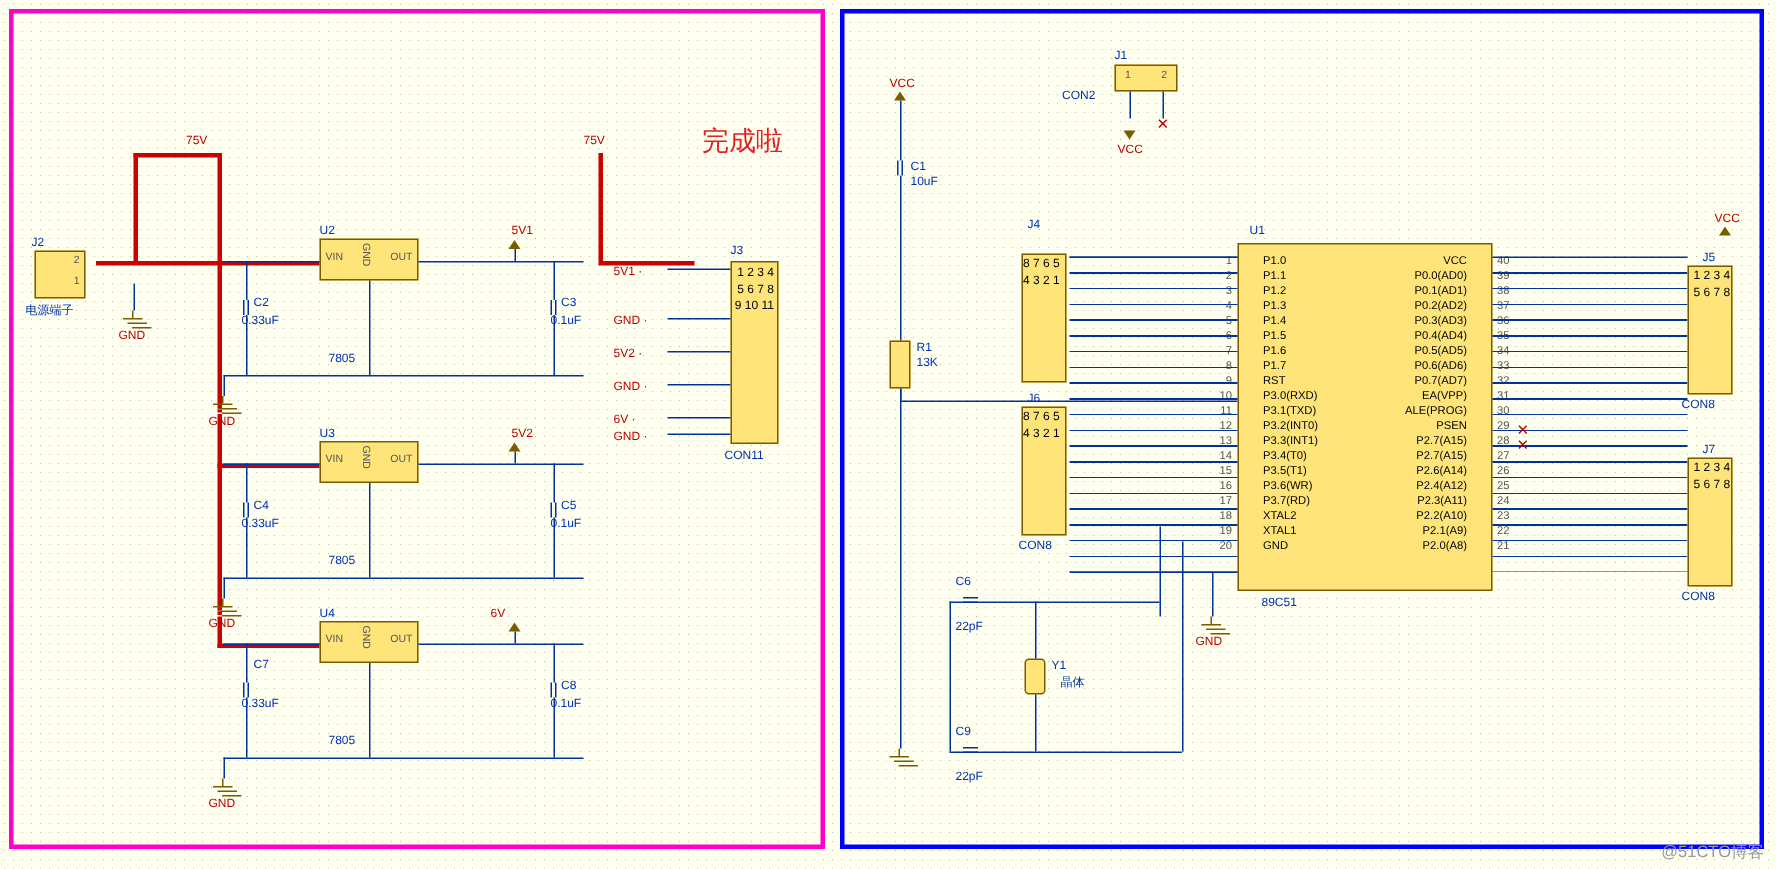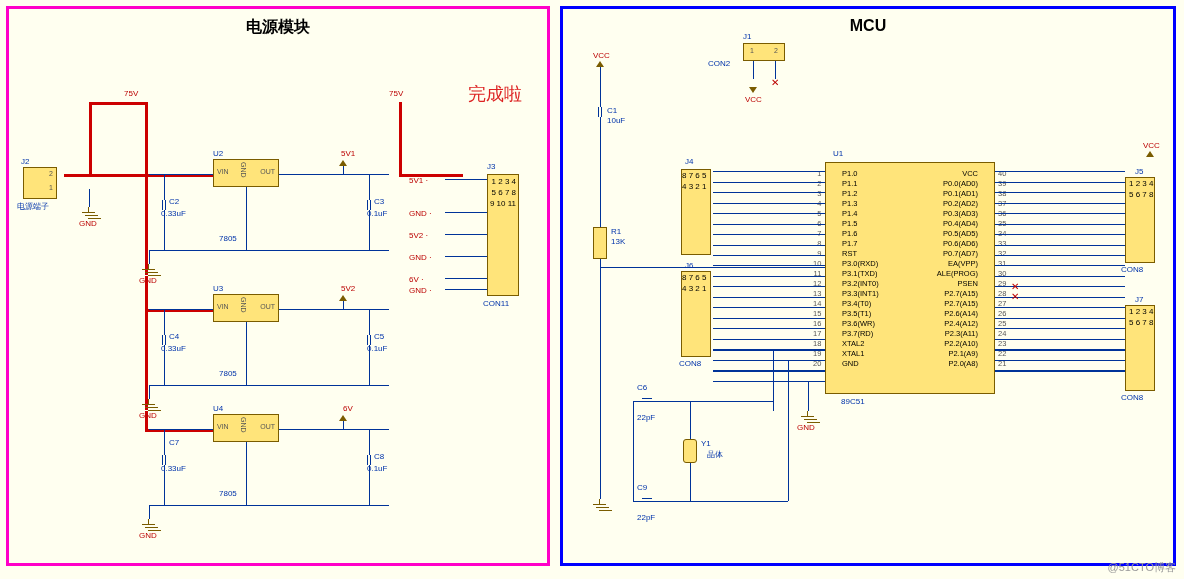--- a/index.html
+++ b/index.html
@@ -133,21 +133,20 @@
     font-size:7.5px;
     line-height:10px;
     white-space:pre;
     color:#000;
   }
 </style>
 </head>
 <body>
 
 <div class="sheet sheet-left">
-  <div class="sheet-title">电源模块</div>
 
   <span class="red-label" style="left:115px;top:80px">75V</span>
   <span class="red-label" style="left:380px;top:80px">75V</span>
 
   <div class="thick-red-h" style="left:80px;top:93px;width:59px"></div>
   <div class="thick-red-v" style="left:80px;top:93px;height:72px"></div>
   <div class="thick-red-h" style="left:55px;top:165px;width:150px"></div>
   <div class="thick-red-v" style="left:136px;top:93px;height:330px"></div>
   <div class="thick-red-h" style="left:136px;top:300px;width:69px"></div>
   <div class="thick-red-h" style="left:136px;top:420px;width:69px"></div>
@@ -242,21 +241,21 @@
   <div class="wire-v" style="left:360px;top:420px;height:26px"></div>
   <div class="cap" style="left:356px;top:446px"></div>
   <div class="wire-v" style="left:360px;top:456px;height:40px"></div>
   <span class="blue-label" style="left:365px;top:443px">C8</span>
   <span class="blue-label" style="left:358px;top:455px">0.1uF</span>
   <div class="wire-v" style="left:237px;top:433px;height:63px"></div>
   <div class="wire-h" style="left:140px;top:496px;width:240px"></div>
   <div class="wire-v" style="left:140px;top:496px;height:14px"></div>
   <div class="gnd" style="left:133px;top:510px"></div>
   <span class="red-label" style="left:130px;top:522px">GND</span>
-  <span class="red-label" style="left:334px;top:395px">6V</span>
+  <span class="red-label" style="left:318px;top:395px">6V</span>
   <div class="vcc-arrow" style="left:330px;top:406px"></div>
   <div class="wire-v" style="left:334px;top:412px;height:8px"></div>
 
   <span class="blue-label" style="left:478px;top:153px">J3</span>
   <div class="part" style="left:478px;top:165px;width:32px;height:122px">
     <div id="j3-pins" style="position:absolute;right:2px;top:1px;font-size:8px;line-height:11px;text-align:right">1
 2
 3
 4
 5
@@ -273,21 +272,20 @@
 
   <div class="wire-h" style="left:436px;top:170px;width:42px"></div>
   <div class="wire-h" style="left:436px;top:203px;width:42px"></div>
   <div class="wire-h" style="left:436px;top:225px;width:42px"></div>
   <div class="wire-h" style="left:436px;top:247px;width:42px"></div>
   <div class="wire-h" style="left:436px;top:269px;width:42px"></div>
   <div class="wire-h" style="left:436px;top:280px;width:42px"></div>
 </div>
 
 <div class="sheet sheet-right">
-  <div class="sheet-title">MCU</div>
 
   <span class="blue-label" style="left:180px;top:23px">J1</span>
   <div class="part" style="left:180px;top:34px;width:42px;height:18px">
     <span class="pinnum" style="left:6px;top:3px">1</span>
     <span class="pinnum" style="right:6px;top:3px">2</span>
   </div>
   <span class="blue-label" style="left:145px;top:50px">CON2</span>
   <div class="wire-v" style="left:190px;top:52px;height:18px"></div>
   <div class="wire-v" style="left:212px;top:52px;height:18px"></div>
 
@@ -396,21 +394,21 @@
   <span class="blue-label" style="left:278px;top:388px">89C51</span>
 
   <div class="wire-h" style="left:150px;top:162px;width:112px"></div>
   <div class="wire-h" style="left:150px;top:372px;width:112px"></div>
 
   <div style="position:absolute;left:150px;top:162px;width:112px;height:210px;
               background:repeating-linear-gradient(to bottom,#003399 0,#003399 1px,transparent 1px,transparent 10.5px)"></div>
   <div style="position:absolute;left:432px;top:162px;width:130px;height:210px;
               background:repeating-linear-gradient(to bottom,#003399 0,#003399 1px,transparent 1px,transparent 10.5px)"></div>
 
-  <span class="blue-label" style="left:122px;top:148px">J4</span>
+  <span class="blue-label" style="left:122px;top:136px">J4</span>
   <div class="part" style="left:118px;top:160px;width:30px;height:86px">
     <div id="j4-pins" style="position:absolute;right:3px;top:1px;font-size:8px;line-height:10.5px">8
 7
 6
 5
 4
 3
 2
 1</div>
   </div>

